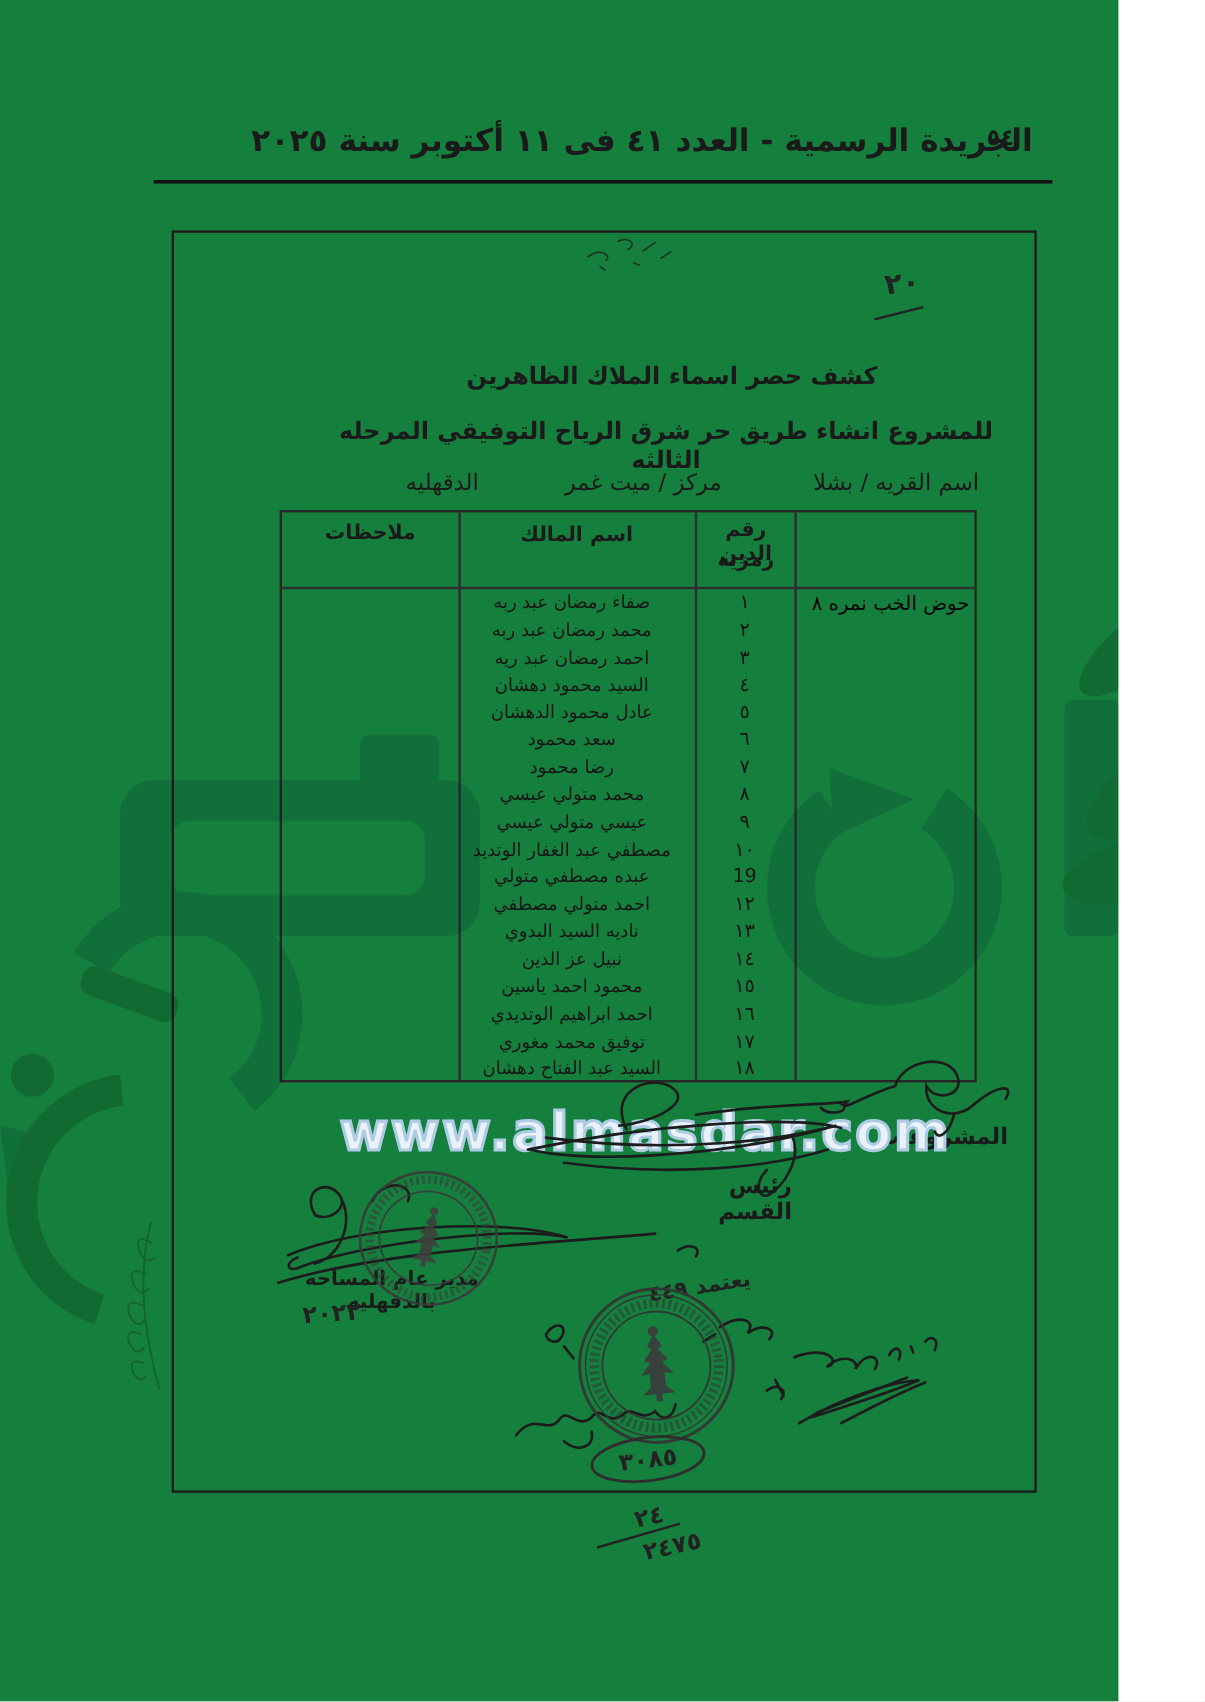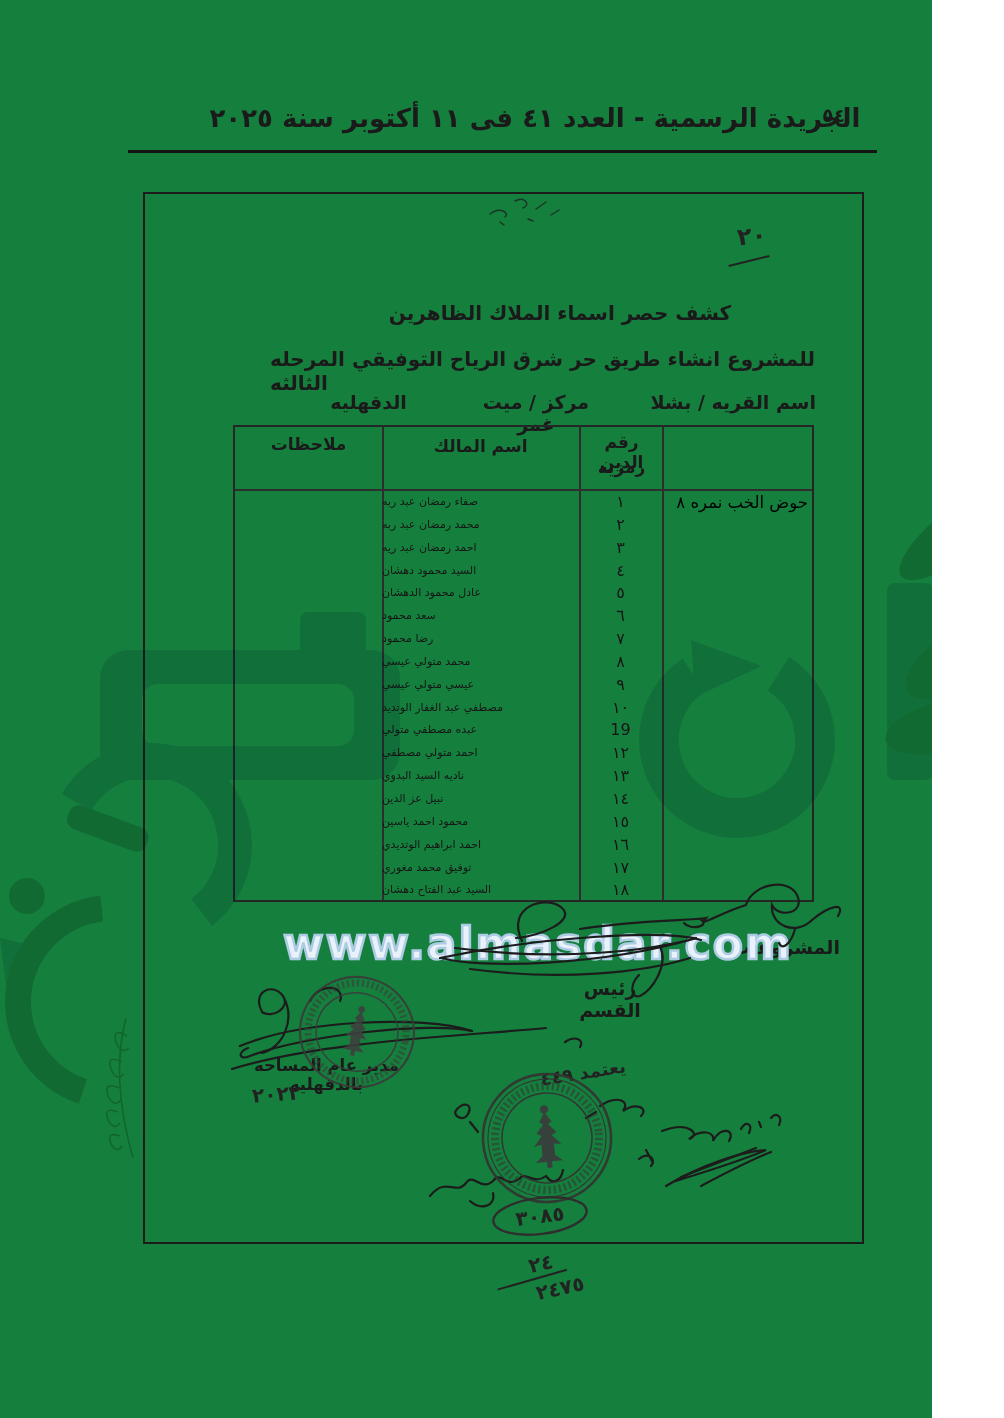--- a/index.html
+++ b/index.html
@@ -7,34 +7,34 @@
         font-family:"DejaVu Sans",sans-serif;}
   .abs{position:absolute}
   .ar{direction:rtl;unicode-bidi:embed;color:#1a1a1a;font-family:"DejaVu Sans",sans-serif}
   
   .gz-title{left:200px;top:103px;width:670px;text-align:center;font-size:26px;font-weight:bold}
   .gz-num{left:822px;top:104px;width:50px;text-align:left;font-size:19px;font-weight:bold}
   .gz-rule{left:128px;top:150px;width:749px;height:3px;background:#141414}
   
   .frame{left:143px;top:192px;width:717px;height:1048px;border:2px solid #1c1c1c;background:transparent}
   .doc-title{left:300px;top:301px;width:520px;text-align:center;font-size:20px;font-weight:bold}
-  .doc-sub{left:270px;top:347px;width:570px;text-align:left;font-size:20px;font-weight:bold}
-  .info{top:391px;font-size:19px;font-weight:bold}
+  .doc-sub{left:270px;top:347px;width:570px;text-align:center;font-size:20px;font-weight:bold}
+  .info{top:391px;font-size:19px;font-weight:normal}
   
   .tbl{left:233px;top:425px;width:577px;height:473px;border:2px solid #262626}
   .vline{position:absolute;top:0;bottom:0;width:1.5px;background:#2e2e2e}
   .hline{position:absolute;left:0;right:0;top:62px;height:1.5px;background:#2e2e2e}
   .th{position:absolute;text-align:center;font-size:17px;font-weight:bold;direction:rtl;color:#1a1a1a}
   .basin-val{position:absolute;left:427px;top:66px;width:146px;text-align:right;font-size:16.5px;
              font-weight:normal;direction:rtl;padding-right:3px;white-space:nowrap}
   .numcol{position:absolute;left:344px;top:64px;width:83px}
   .owncol{position:absolute;left:147px;top:64px;width:195px}
   .r{height:22.85px;line-height:22.85px;font-size:16px;direction:rtl;color:#151515;white-space:nowrap}
   .numcol .r{text-align:center}
-  .owncol .r{text-align:left;padding-right:6px;font-size:11px}
+  .owncol .r{text-align:center;padding-right:6px;font-size:15px}
   
   .siglab{font-size:19px;font-weight:bold}
   .hand{color:#222;font-weight:bold}
   
   #wm-shapes{left:0;top:0;mix-blend-mode:multiply;pointer-events:none}
   #wm-url{left:283px;top:918px;font-size:44px;font-weight:bold;letter-spacing:2px;
           color:#e9f2fa;-webkit-text-stroke:2.5px #aecbe4;pointer-events:none;white-space:nowrap}
   #ink{left:0;top:0;pointer-events:none}
   .z1{z-index:1}.z2{z-index:2}.z4{z-index:4}.z5{z-index:5}.z6{z-index:6}
 </style>
@@ -110,21 +110,21 @@
       <div class="r">نبيل عز الدين</div>
       <div class="r">محمود احمد ياسين</div>
       <div class="r">احمد ابراهيم الوتديدي</div>
       <div class="r">توفيق محمد مغوري</div>
       <div class="r">السيد عبد الفتاح دهشان</div>
     </div>
     <div class="abs" style="left:0;top:64px;width:147px;height:409px"></div>
   </div>
 
   <div class="abs ar siglab z2" style="left:745px;top:936px;width:95px;text-align:right">المشروعات</div>
-  <div class="abs ar siglab z2" style="left:560px;top:977px;width:100px;text-align:center">رئيس القسم</div>
+  <div class="abs ar siglab z2" style="left:560px;top:977px;width:100px;">رئيس القسم</div>
   <div class="abs ar z2" style="left:224px;top:1056px;width:205px;font-size:16.5px;font-weight:bold;text-align:center">مدير عام المساحه بالدقهليه</div>
 
   <div class="abs ar hand z6" style="left:252px;top:1082px;font-size:20px;letter-spacing:5px;transform:rotate(-4deg)">٢٠٢٢</div>
   <div class="abs ar hand z6" style="left:540px;top:1062px;font-size:18px;transform:rotate(-9deg)">يعتمد ٤٤٩</div>
 
   <div class="abs z6" style="left:490px;top:1252px;width:100px;transform:rotate(-12deg)">
     <div class="ar hand" style="font-size:20px;padding-right:34px;text-align:right">٢٤</div>
     <div style="width:72px;height:0;border-top:2.5px solid #222;margin:1px 0 1px 6px;transform:rotate(-4deg)"></div>
     <div class="ar hand" style="font-size:20px;letter-spacing:3px;text-align:right;padding-right:8px">٢٤٧٥</div>
   </div>

